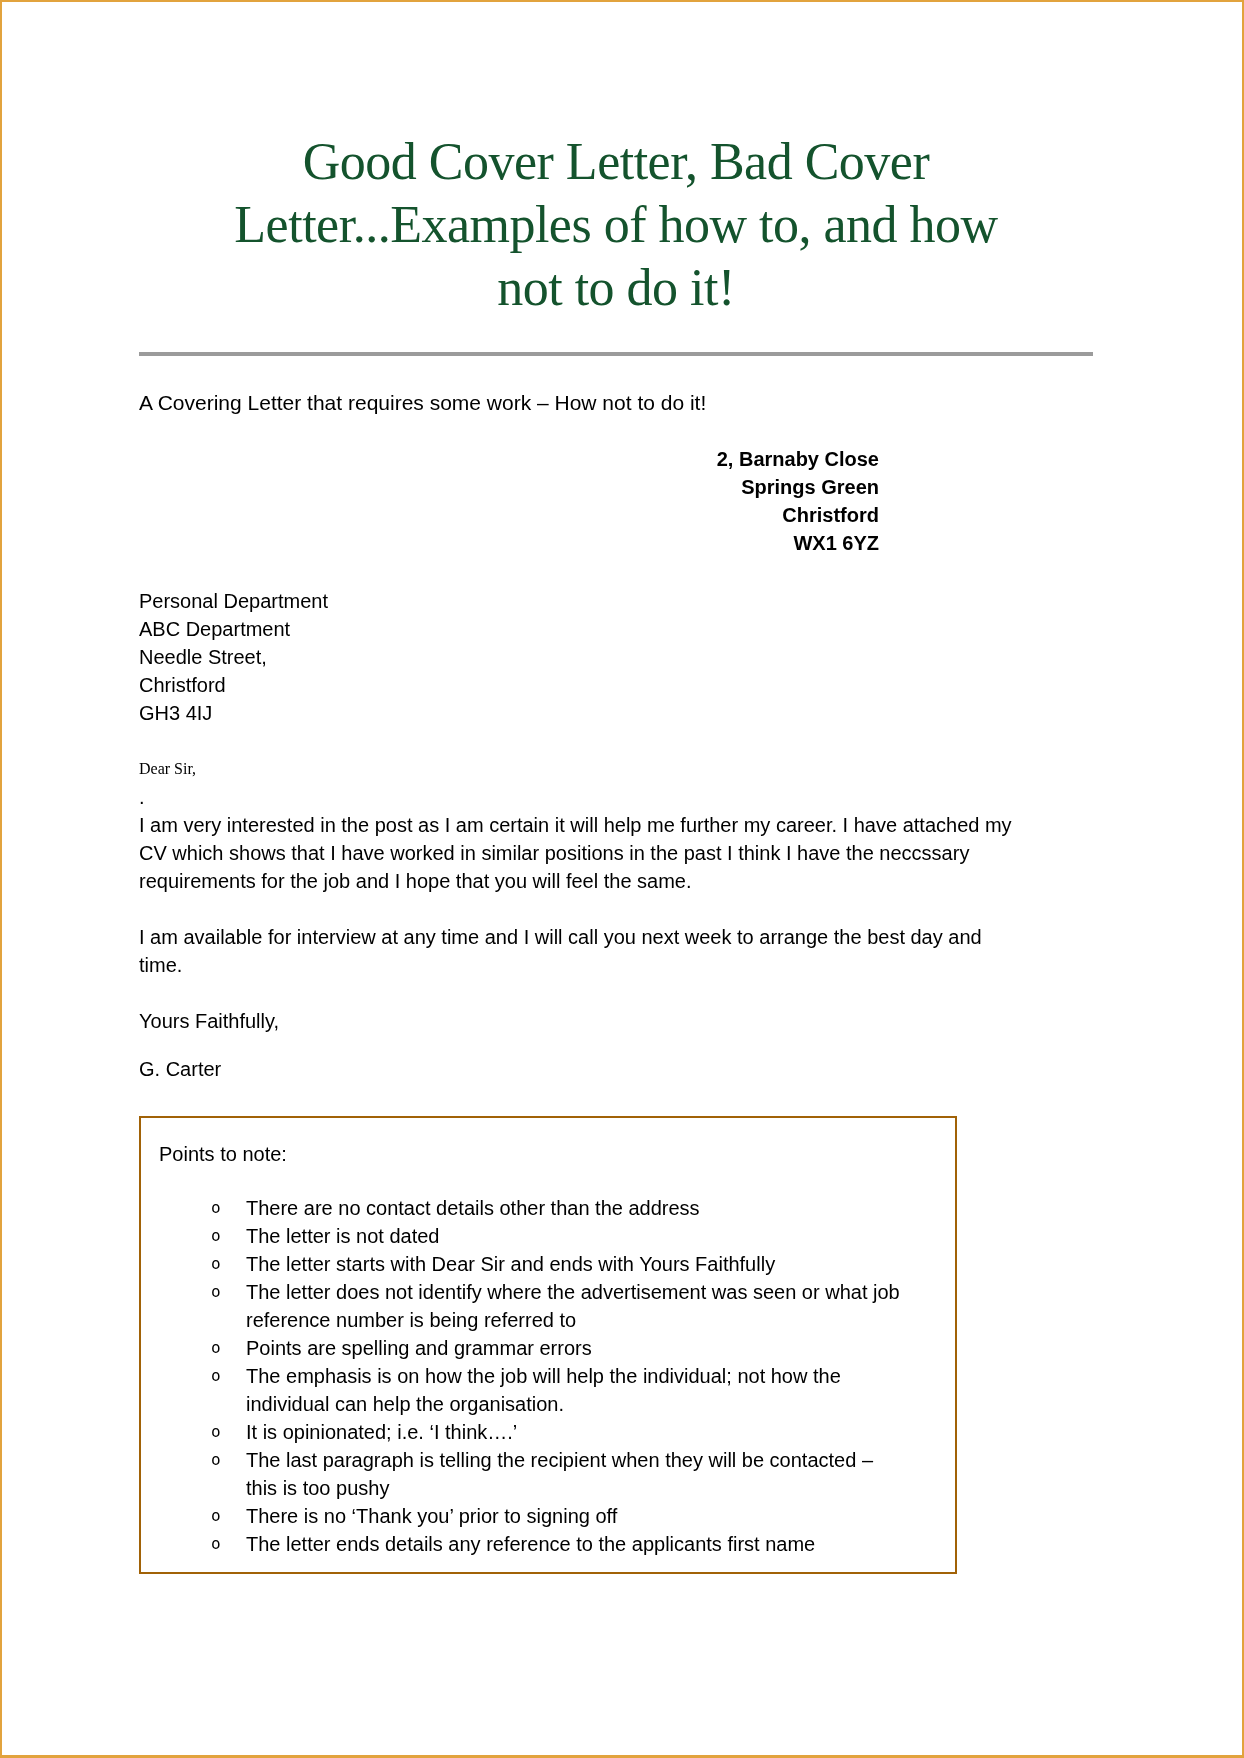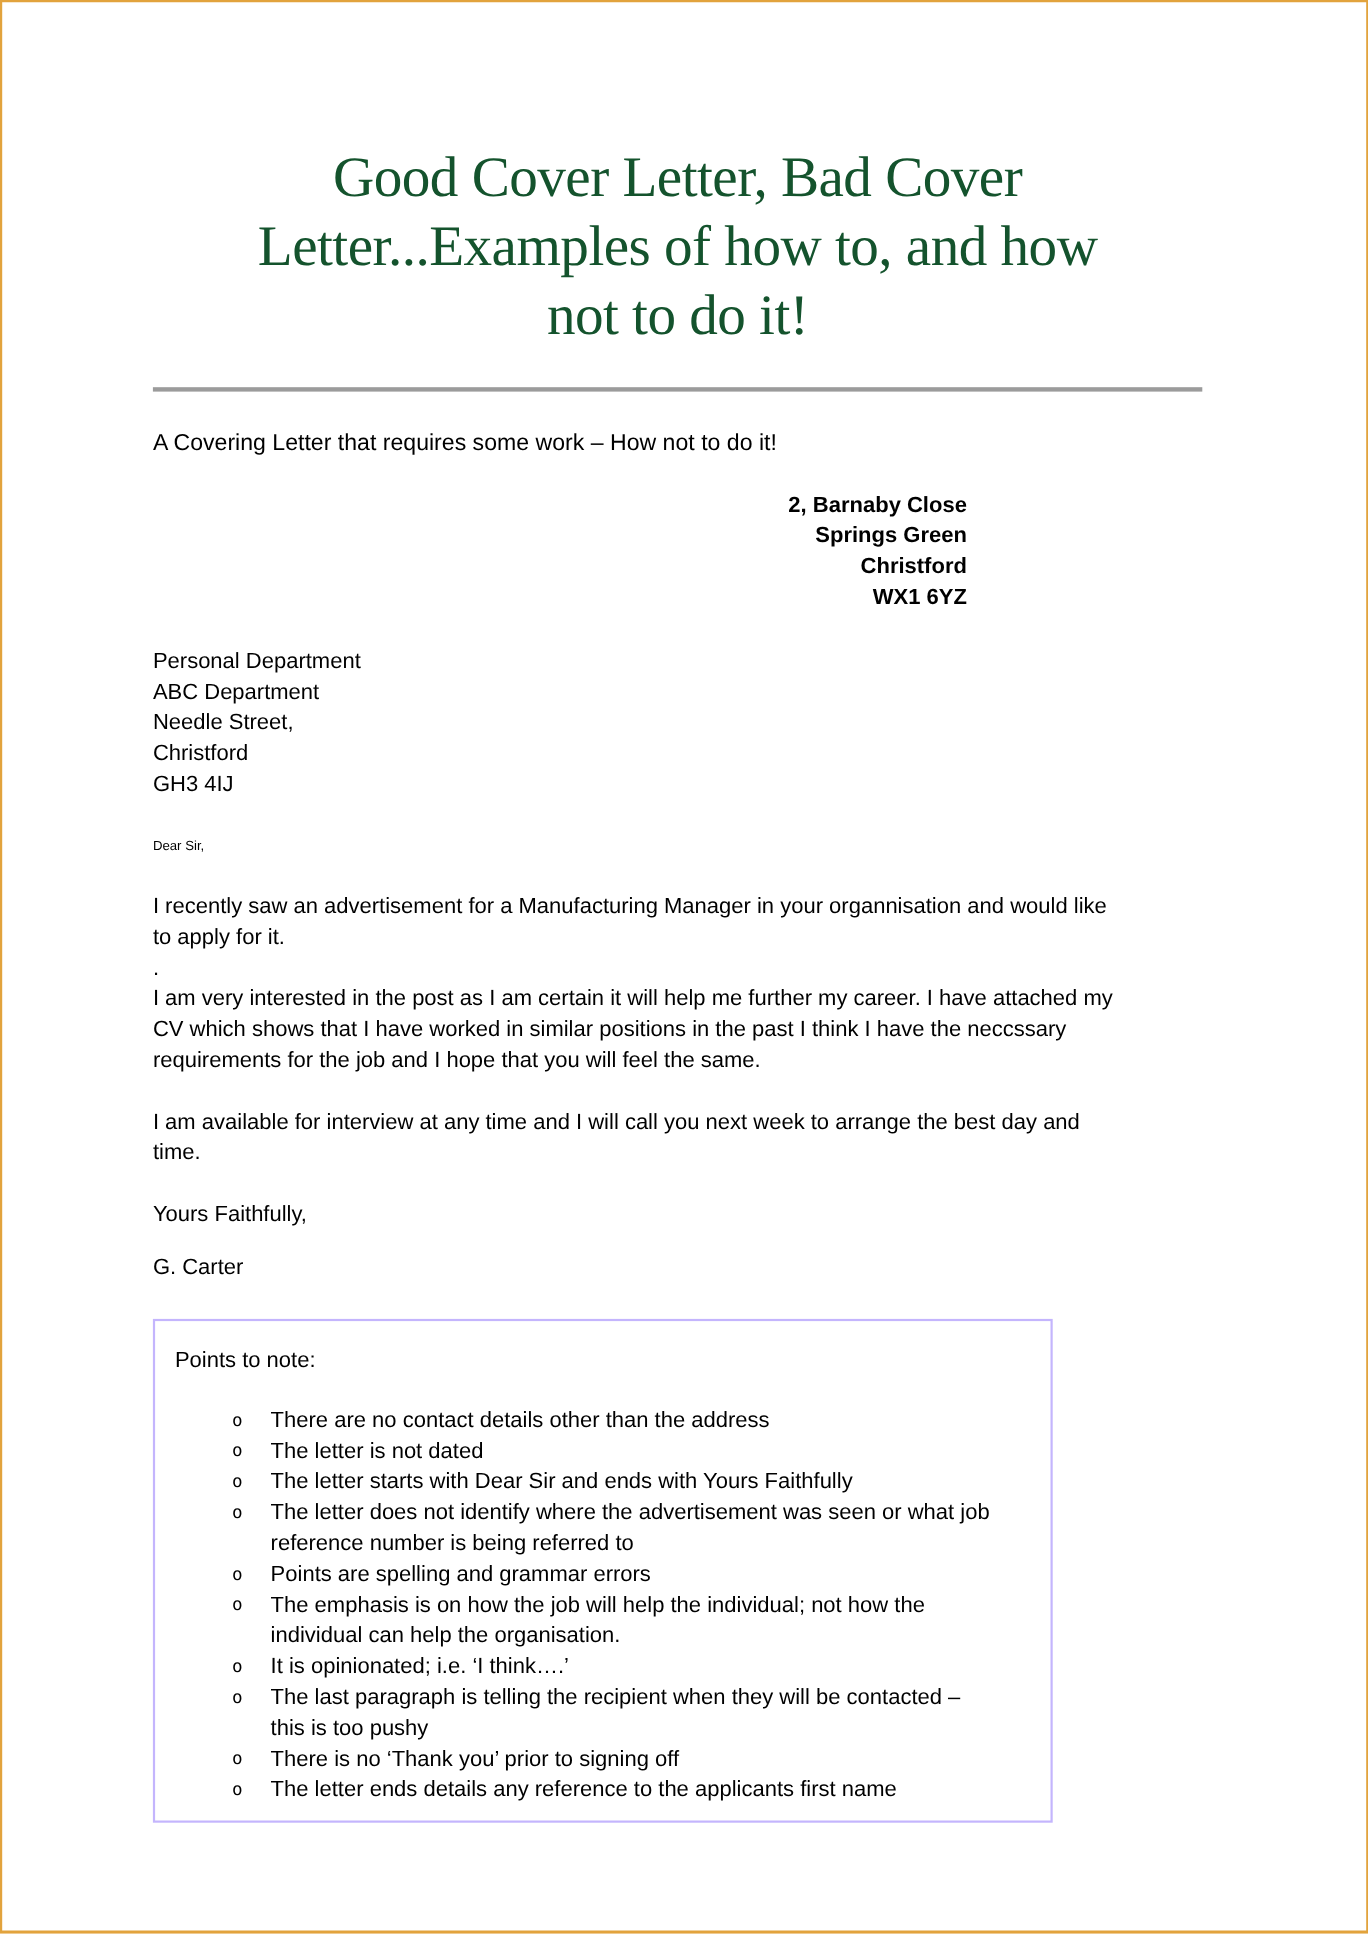--- a/index.html
+++ b/index.html
@@ -34,35 +34,35 @@
     font-size: 21px;
     line-height: 29px;
     margin-top: 32px;
     color: #000000;
   }
 
   .addr { font-size: 20px; line-height: 28px; }
   .sender { width: 740px; text-align: right; margin-top: 28px; font-weight: bold; }
   .recipient { margin-top: 30px; }
 
-  .salutation { margin: 28px 0 0 0; font-size: 12px; line-height: 28px; }
+  .salutation { margin: 28px 0 0 0; font-size: 16px; line-height: 28px; font-family: Liberation Serif, serif; }
 
   .para { margin: 0; font-size: 20px; line-height: 28px; white-space: pre-line; }
   .para.first { margin-top: 27px; }
   .para.gap { margin-top: 28px; }
 
   .closing   { margin: 28px 0 0 0; font-size: 20px; line-height: 28px; }
   .signature { margin: 20px 0 0 0; font-size: 20px; line-height: 28px; }
 
   .notes-box {
     margin-top: 33px;
     width: 818px;
     height: 458px;
     box-sizing: border-box;
-    border: 2px solid #c4b5fd;
+    border: 2px solid #a16207;
     padding: 22px 20px 0 18px;
   }
   .notes-title { font-size: 20px; line-height: 28px; }
   .notes-list {
     list-style: none;
     margin: 26px 0 0 0;
     padding: 0 0 0 52px;
     font-size: 20px;
     line-height: 28px;
   }
@@ -98,22 +98,20 @@
     <div class="addr recipient">
       <div>Personal Department</div>
       <div>ABC Department</div>
       <div>Needle Street,</div>
       <div>Christford</div>
       <div>GH3 4IJ</div>
     </div>
 
     <p class="salutation">Dear Sir,</p>
 
-    <p class="para first">I recently saw an advertisement for a Manufacturing Manager in your organnisation and would like
-to apply for it.</p>
     <p class="para">.</p>
     <p class="para">I am very interested in the post as I am certain it will help me further my career. I have attached my
 CV which shows that I have worked in similar positions in the past I think I have the neccssary
 requirements for the job and I hope that you will feel the same.</p>
     <p class="para gap">I am available for interview at any time and I will call you next week to arrange the best day and
 time.</p>
 
     <p class="closing">Yours Faithfully,</p>
     <p class="signature">G. Carter</p>
 

